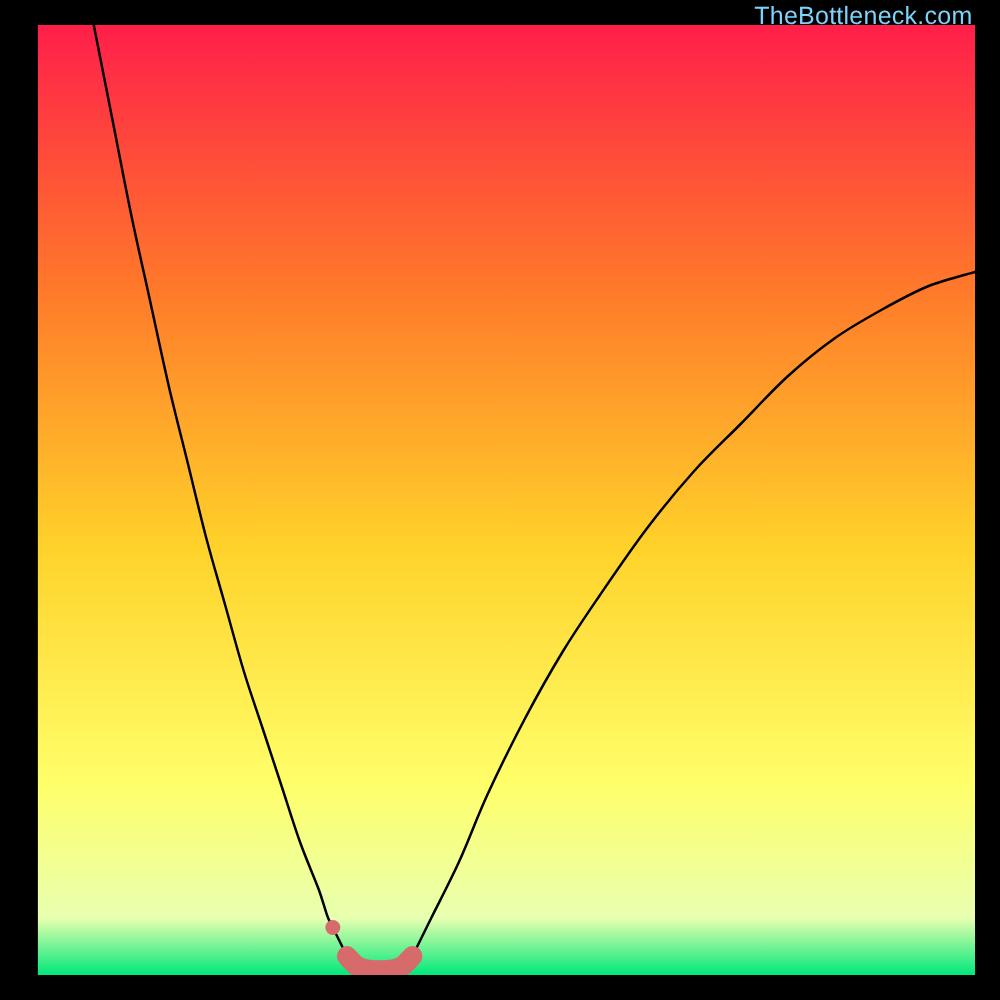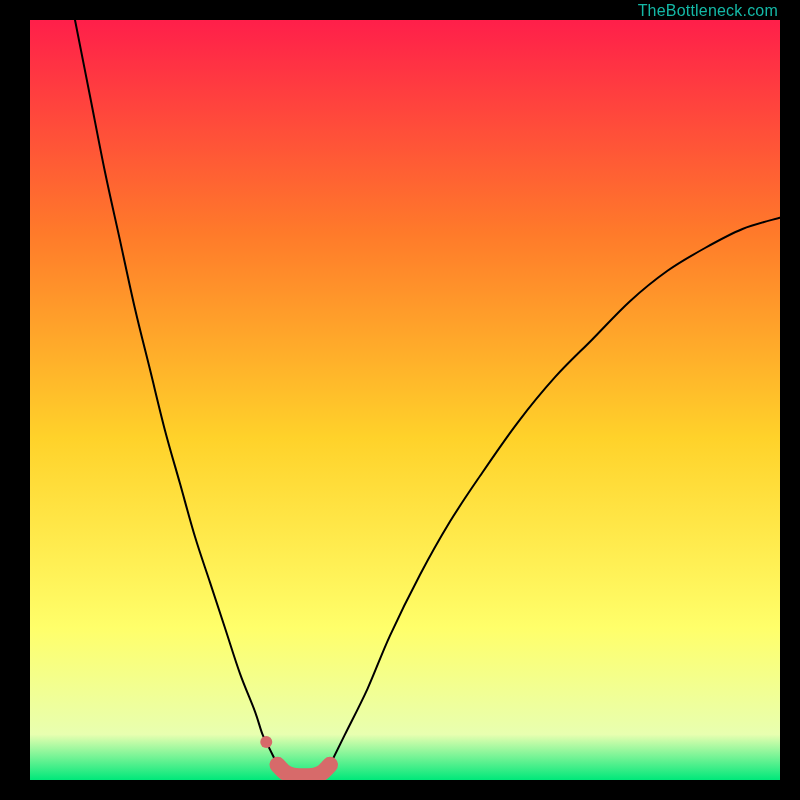--- a/index.html
+++ b/index.html
@@ -22,23 +22,23 @@
     left: 30px;
     top: 20px;
     width: 750px;
     height: 760px;
     overflow: hidden;
   }
   .watermark {
     position: absolute;
     top: 2px;
     right: 22px;
-    font-size: 16px;
+    font-size: 20px;
     font-weight: 500;
-    color: #14b8a6;
+    color: #7dd3fc;
     letter-spacing: 0.2px;
   }
   svg { display: block; }
 </style>
 </head>
 <body>
 
 <div class="frame">
   <div class="plot">
     <svg id="chart-svg" width="750" height="760" viewBox="0 0 750 760">

